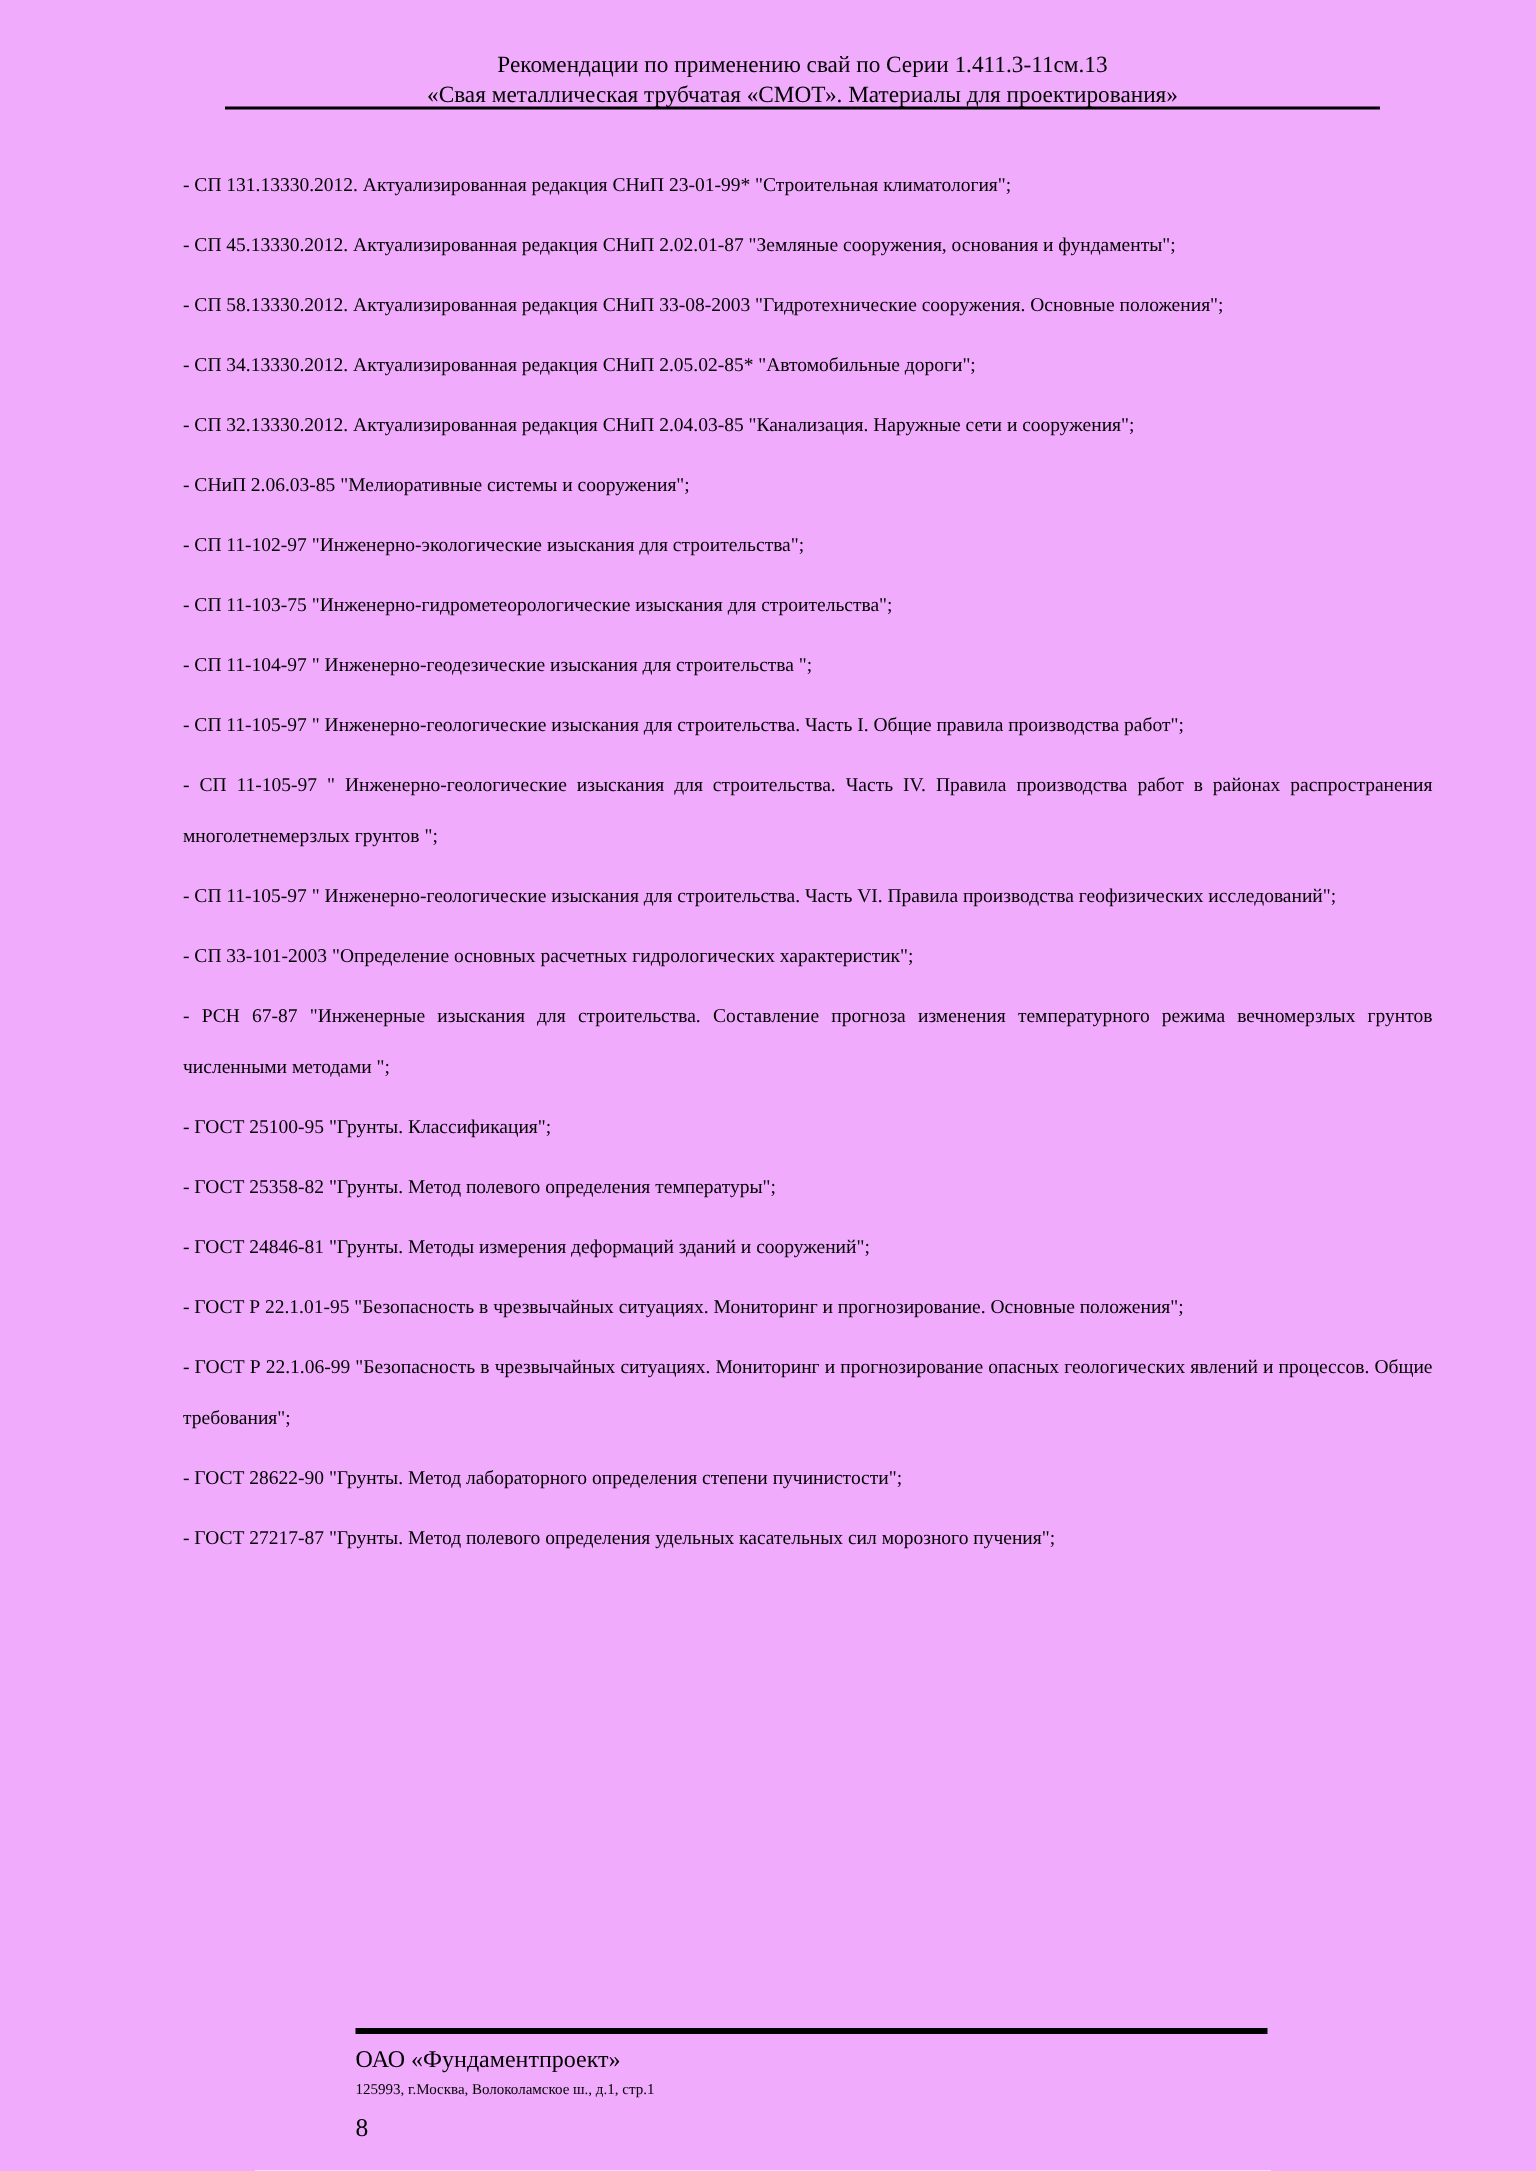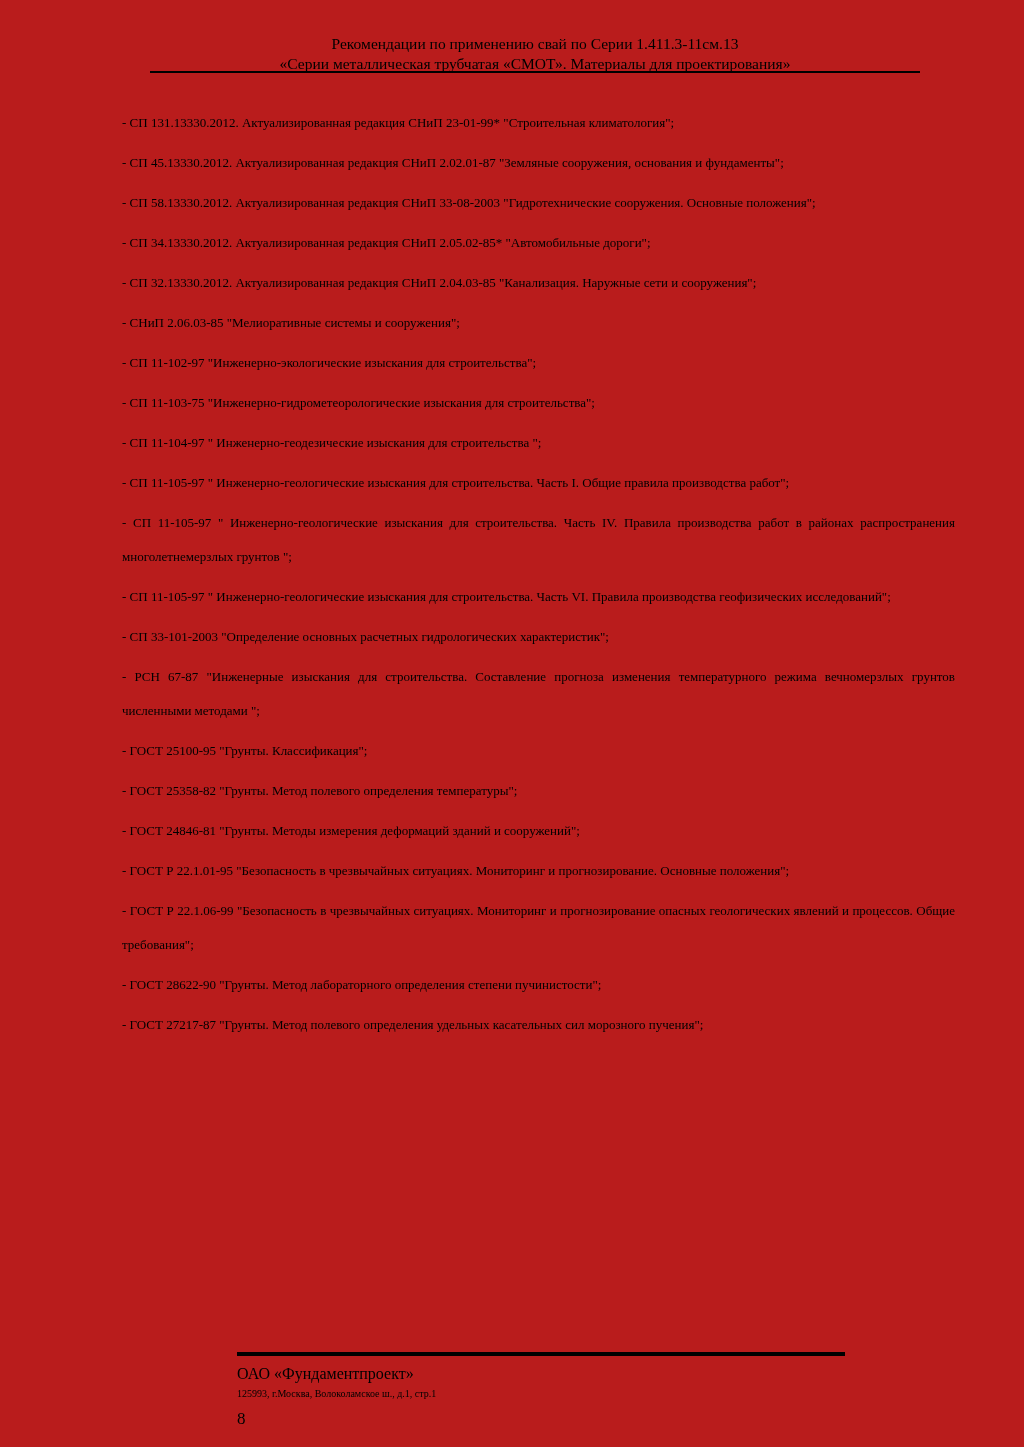--- a/index.html
+++ b/index.html
@@ -4,21 +4,21 @@
 <style>
   html, body {
     margin: 0;
     padding: 0;
     background: #ffffff;
   }
   .page {
     position: relative;
     width: 1024px;
     height: 1447px;
-    background: #b91c1c;
+    background: #f0abfc;
     color: #000000;
     font-family: "Liberation Serif", "DejaVu Serif", serif;
     overflow: hidden;
   }
   .doc-header {
     position: absolute;
     top: 34px;
     left: 150px;
     width: 770px;
     text-align: center;
@@ -72,21 +72,21 @@
     margin-top: 4px;
   }
 </style>
 </head>
 <body>
 
 <div class="page">
 
   <div class="doc-header">
     <div>Рекомендации по применению свай по Серии 1.411.3-11см.13</div>
-    <div>«Серии металлическая трубчатая «СМОТ». Материалы для проектирования»</div>
+    <div>«Свая металлическая трубчатая «СМОТ». Материалы для проектирования»</div>
   </div>
 
   <div class="header-rule"></div>
 
   <div class="doc-body">
       <p class="ref">- СП 131.13330.2012. Актуализированная редакция СНиП 23-01-99* "Строительная климатология";</p>
       <p class="ref">- СП 45.13330.2012. Актуализированная редакция СНиП 2.02.01-87 "Земляные сооружения, основания и фундаменты";</p>
       <p class="ref">- СП 58.13330.2012. Актуализированная редакция СНиП 33-08-2003 "Гидротехнические сооружения. Основные положения";</p>
       <p class="ref">- СП 34.13330.2012. Актуализированная редакция СНиП 2.05.02-85* "Автомобильные дороги";</p>
       <p class="ref">- СП 32.13330.2012. Актуализированная редакция СНиП 2.04.03-85 "Канализация. Наружные сети и сооружения";</p>

